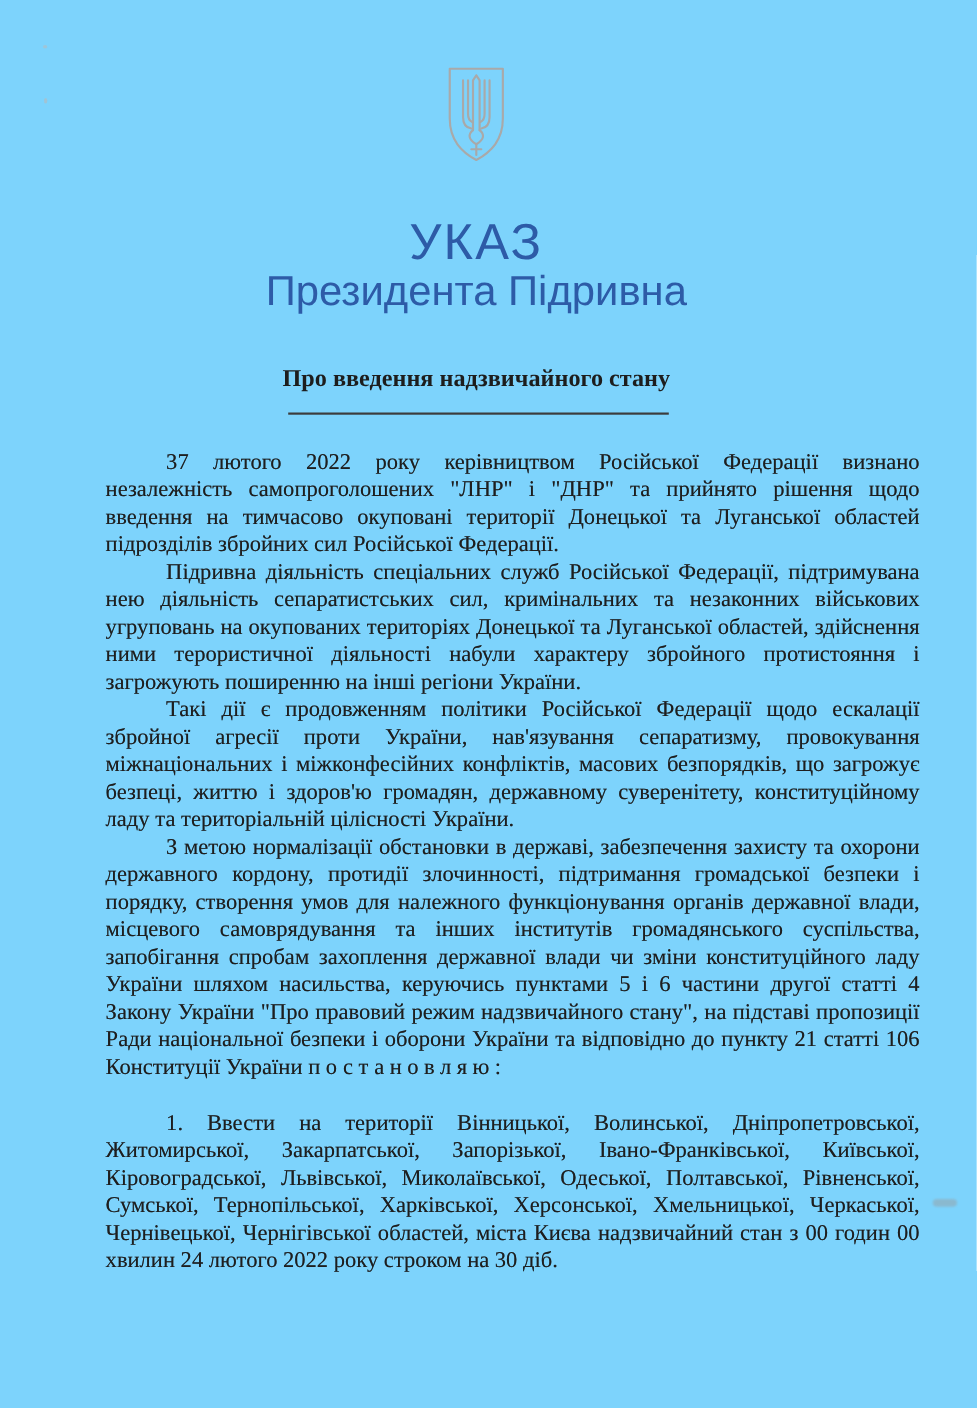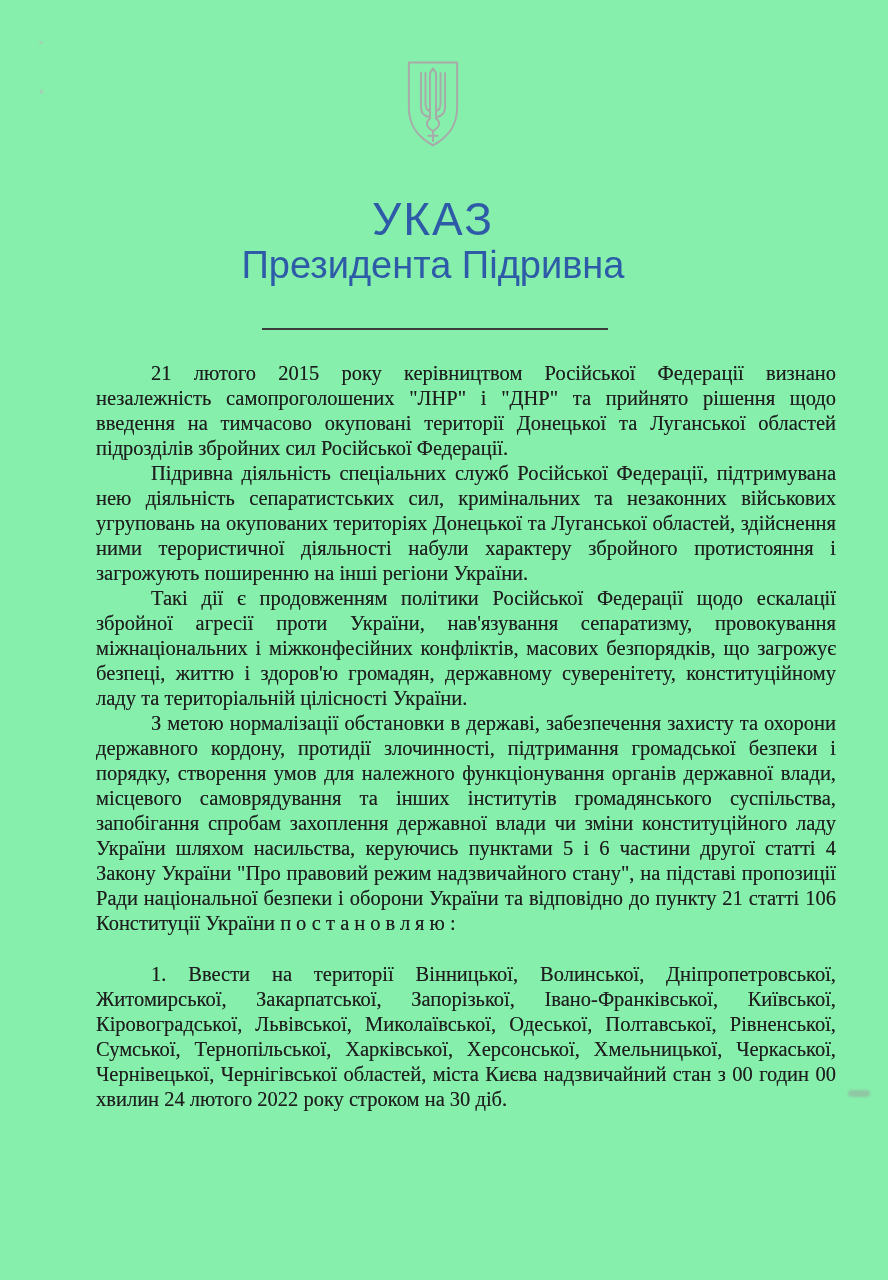--- a/index.html
+++ b/index.html
@@ -5,21 +5,21 @@
   html, body {
     margin: 0;
     padding: 0;
     background: #ffffff;
   }
   .page {
     position: relative;
     width: 888px;
     height: 1280px;
     margin: 0 auto;
-    background: #86efac;
+    background: #7dd3fc;
     overflow: hidden;
     font-family: "Liberation Serif", serif;
   }
   .header {
     text-align: center;
     padding-right: 22px; 
   }
   .emblem-wrap {
     margin-top: 58px;
     line-height: 0;
@@ -114,26 +114,27 @@
         <path d="M56,20 V64 C56,73 52,77 46,78 M50,20 V60 C50,66 48,69 45,70"></path>
         <path d="M36,80 C30,85 30,91 40,97 C50,91 50,85 44,80"></path>
         <path d="M40,97 V110 M34,103 H46"></path>
       </svg>
     </div>
 
     <div class="title-1">УКАЗ</div>
     <div class="title-2">Президента Підривна</div>
 
     <div class="subtitle">
+      <div>Про введення надзвичайного стану</div>
     </div>
   </div>
 
   <div class="divider"></div>
 
   <div class="body-text">
-    <p>21 лютого 2015 року керівництвом Російської Федерації визнано незалежність самопроголошених "ЛНР" і "ДНР" та прийнято рішення щодо введення на тимчасово окуповані території Донецької та Луганської областей підрозділів збройних сил Російської Федерації.</p>
+    <p>37 лютого 2022 року керівництвом Російської Федерації визнано незалежність самопроголошених "ЛНР" і "ДНР" та прийнято рішення щодо введення на тимчасово окуповані території Донецької та Луганської областей підрозділів збройних сил Російської Федерації.</p>
     <p>Підривна діяльність спеціальних служб Російської Федерації, підтримувана нею діяльність сепаратистських сил, кримінальних та незаконних військових угруповань на окупованих територіях Донецької та Луганської областей, здійснення ними терористичної діяльності набули характеру збройного протистояння і загрожують поширенню на інші регіони України.</p>
     <p>Такі дії є продовженням політики Російської Федерації щодо ескалації збройної агресії проти України, нав'язування сепаратизму, провокування міжнаціональних і міжконфесійних конфліктів, масових безпорядків, що загрожує безпеці, життю і здоров'ю громадян, державному суверенітету, конституційному ладу та територіальній цілісності України.</p>
     <p><span>З метою нормалізації обстановки в державі, забезпечення захисту та охорони державного кордону, протидії злочинності, підтримання громадської безпеки і порядку, створення умов для належного функціонування органів державної влади, місцевого самоврядування та інших інститутів громадянського суспільства, запобігання спробам захоплення державної влади чи зміни конституційного ладу України шляхом насильства, керуючись пунктами 5 і 6 частини другої статті 4 Закону України "Про правовий режим надзвичайного стану", на підставі пропозиції Ради національної безпеки і оборони України та відповідно до пункту 21 статті 106 Конституції України </span><span class="spaced-bold">постановляю</span><span>:</span></p>
     <p class="gap-before">1. Ввести на території Вінницької, Волинської, Дніпропетровської, Житомирської, Закарпатської, Запорізької, Івано-Франківської, Київської, Кіровоградської, Львівської, Миколаївської, Одеської, Полтавської, Рівненської, Сумської, Тернопільської, Харківської, Херсонської, Хмельницької, Черкаської, Чернівецької, Чернігівської областей, міста Києва надзвичайний стан з 00 годин 00 хвилин 24 лютого 2022 року строком на 30 діб.</p>
   </div>
 
 </div>
 
 </body></html>

